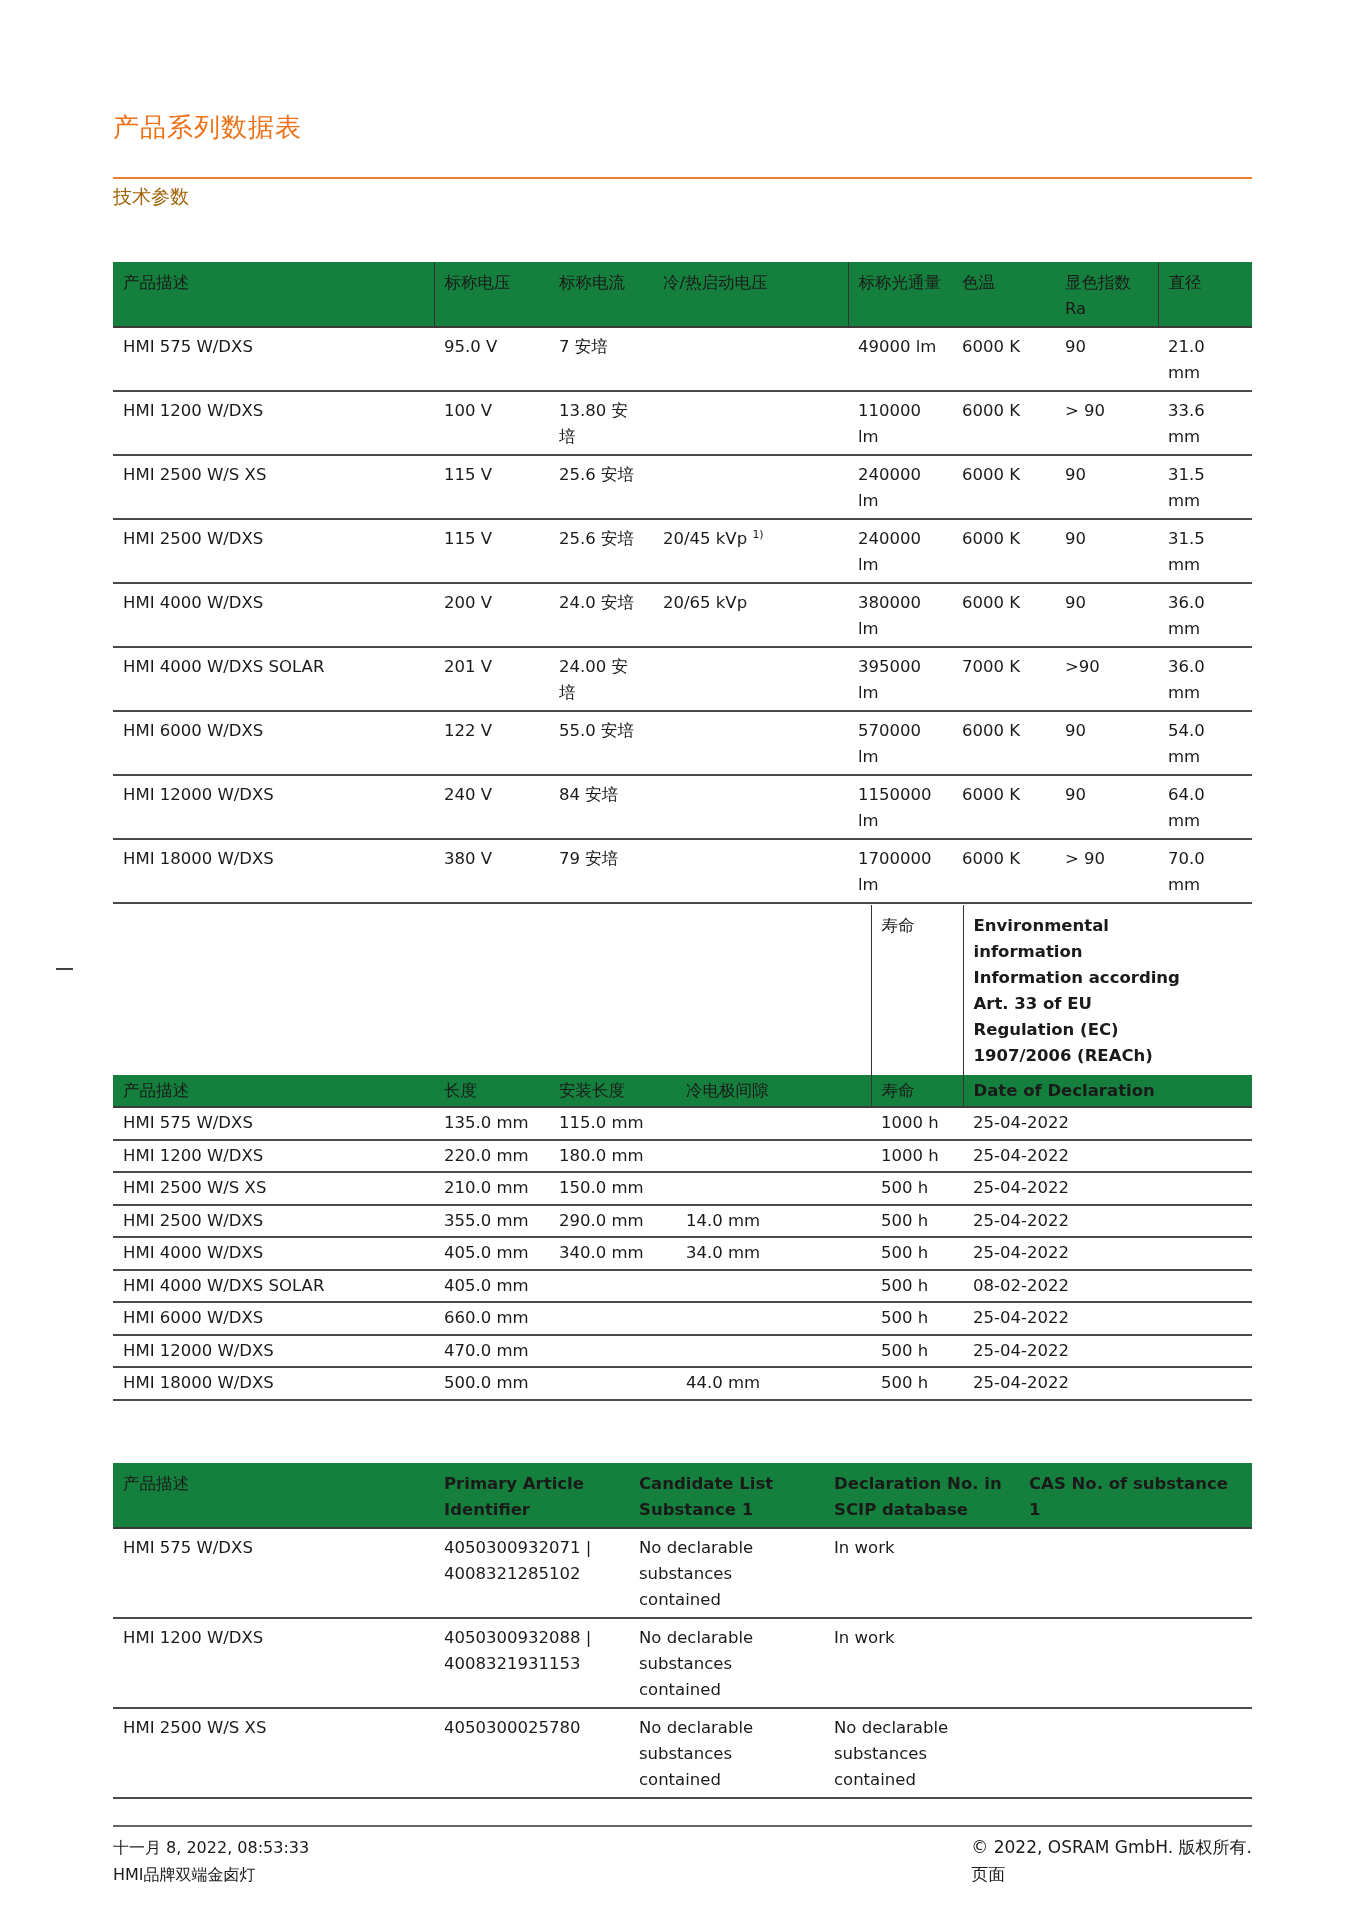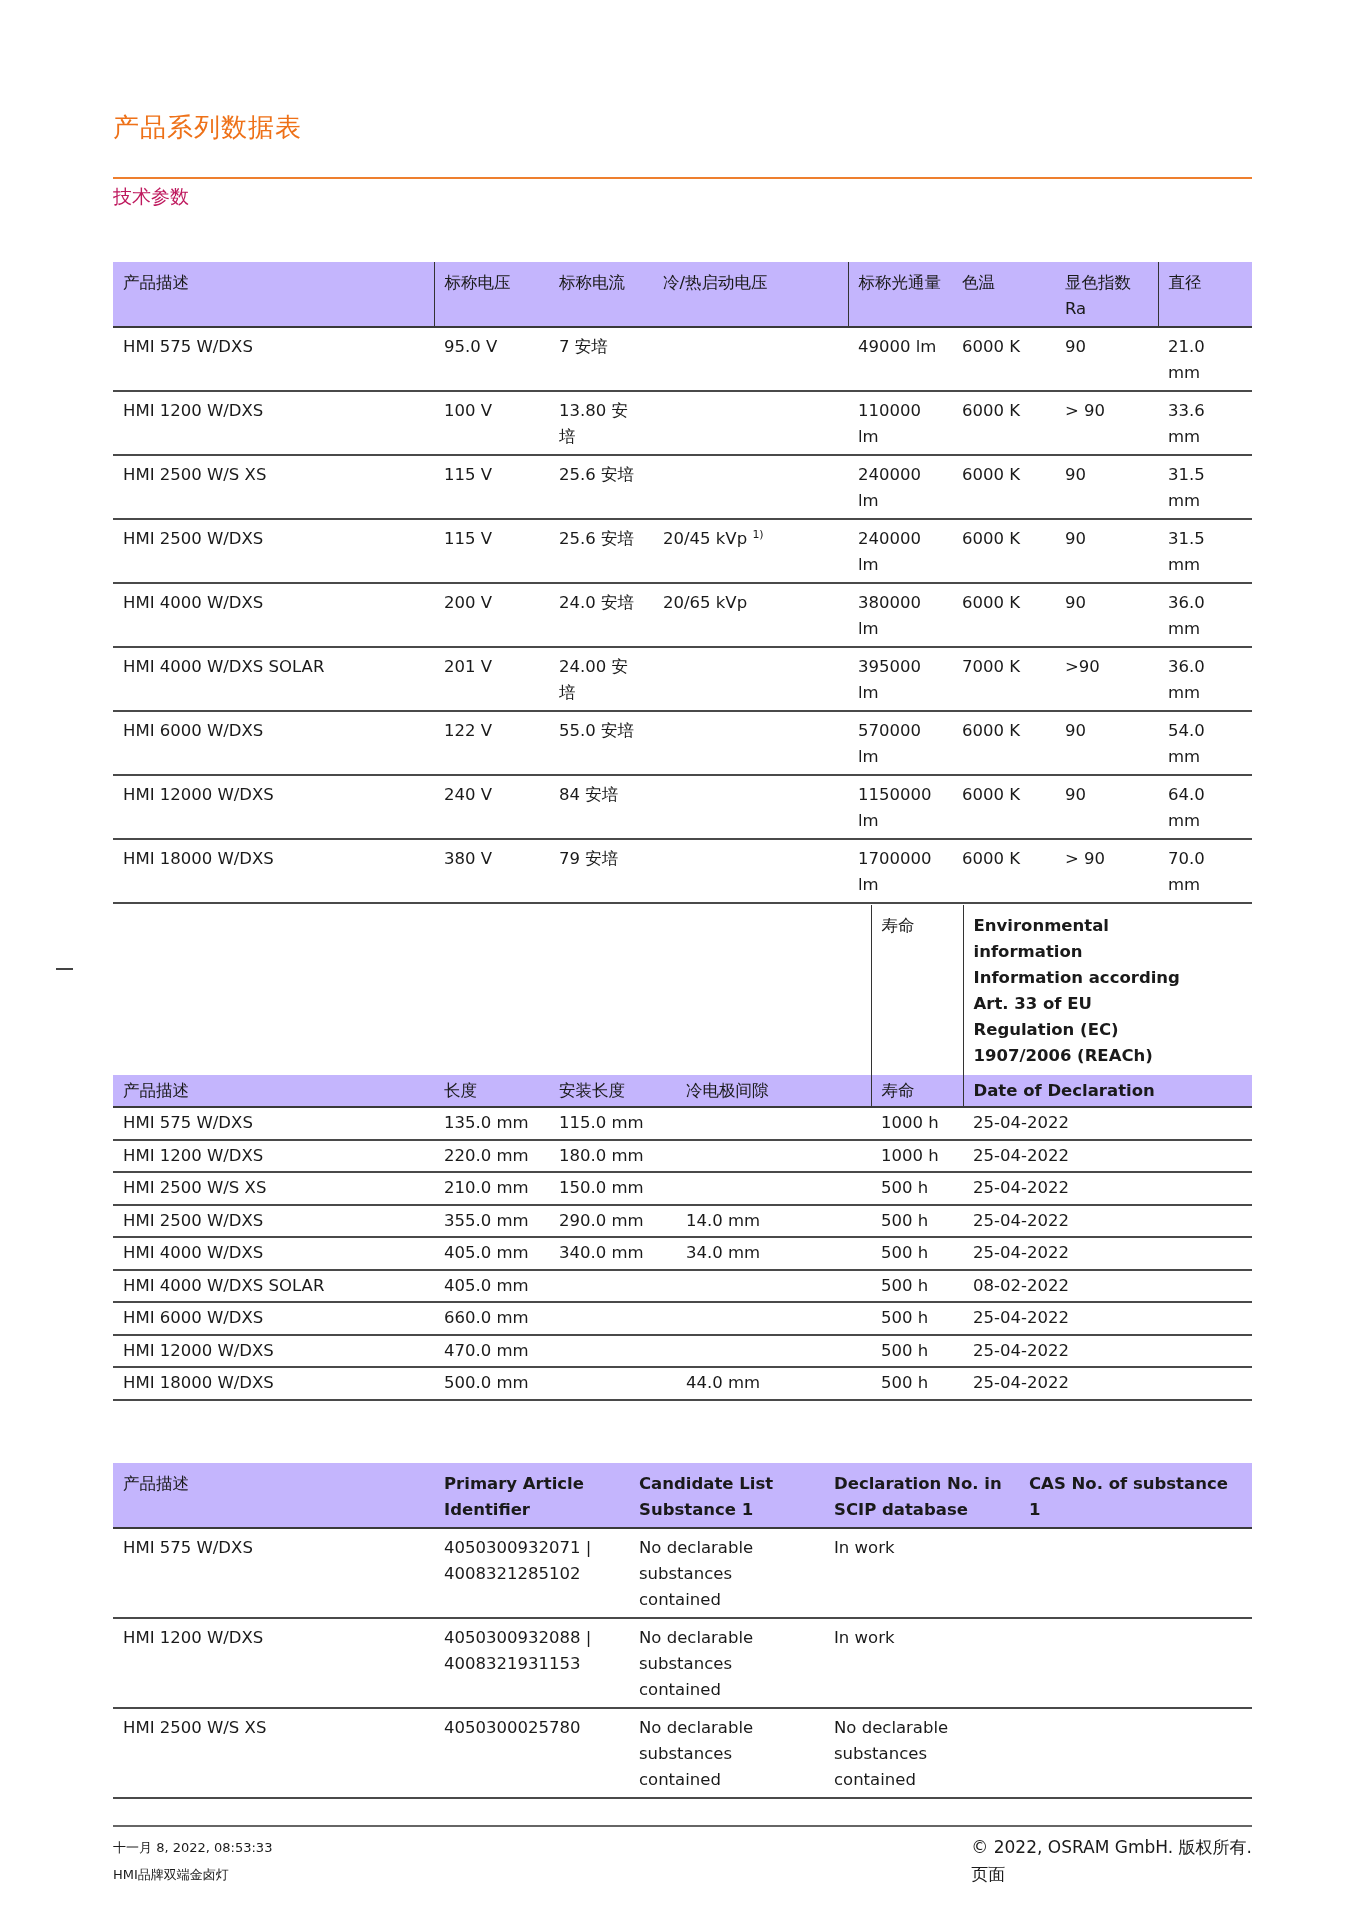--- a/index.html
+++ b/index.html
@@ -1,27 +1,27 @@
 <!DOCTYPE html>
 <html><head>
 <meta charset="utf-8">
 <style>
   * { box-sizing: border-box; margin: 0; padding: 0; }
   html, body { width: 1356px; height: 1920px; background: #ffffff; }
   body { position: relative; font-family: "DejaVu Sans", "Liberation Sans", sans-serif; color: #1a1a1a; font-size: 17px; }
   .page-title { position: absolute; left: 113px; top: 110px; font-size: 26px; color: #ee7118; letter-spacing: 1px; }
   .title-rule { position: absolute; left: 113px; top: 177px; width: 1139px; height: 2px; background: #ee7f2e; }
-  .section-title { position: absolute; left: 113px; top: 184px; font-size: 19px; color: #be185d; }
+  .section-title { position: absolute; left: 113px; top: 184px; font-size: 19px; color: #a16207; }
   .margin-mark { position: absolute; left: 56px; top: 968px; width: 17px; height: 2px; background: #444; }
 
   table { position: absolute; left: 113px; width: 1139px; border-collapse: collapse; table-layout: fixed; }
   td, th { text-align: left; vertical-align: top; font-weight: normal; padding: 6px 10px 4px 10px; line-height: 26px; font-size: 16.5px; }
   th { font-size: 16.5px; }
   .grp th { background: #fff; padding-top: 8px; }
-  .hdr th { background: #c4b5fd; border-bottom: 2px solid #3a3a3a; padding-top: 8px; }
+  .hdr th { background: #15803d; border-bottom: 2px solid #3a3a3a; padding-top: 8px; }
   .bold th, th.bold { font-weight: bold; }
   tbody tr td { border-bottom: 2px solid #4a4a4a; }
   .vl { border-left: 1.5px solid #333; }
   sup { font-size: 11px; vertical-align: top; position: relative; top: -4px; }
 
   #t1 { top: 262px; }
   #t1 .grp th { height: 68px; }
   #t1 .hdr th { height: 58px; }
   #t1 tbody td { height: 58px; }
   #t1 tbody tr.r1 td { height: 32px; }
@@ -29,21 +29,21 @@
   #t2 { top: 905px; }
   #t2 .grp th { height: 170px; }
   #t2 .hdr th { height: 32px; padding-top: 3px; padding-bottom: 0; }
   #t2 tbody td { height: 32.5px; padding-top: 2px; padding-bottom: 2px; }
 
   #t3 { top: 1463px; }
   #t3 .hdr th { height: 58px; }
   #t3 tbody td { height: 58px; }
 
   .footer-rule { position: absolute; left: 113px; top: 1825px; width: 1139px; height: 2px; background: #666; }
-  .footer-left { position: absolute; left: 113px; top: 1834px; font-size: 13px; line-height: 27px; }
+  .footer-left { position: absolute; left: 113px; top: 1834px; font-size: 16px; line-height: 27px; }
   .footer-right { position: absolute; right: 104px; top: 1834px; font-size: 17px; line-height: 27px; text-align: left; }
 </style>
 </head>
 <body>
 
 <div class="page-title">产品系列数据表</div>
 <div class="title-rule"></div>
 <div class="section-title">技术参数</div>
 <div class="margin-mark"></div>
 

